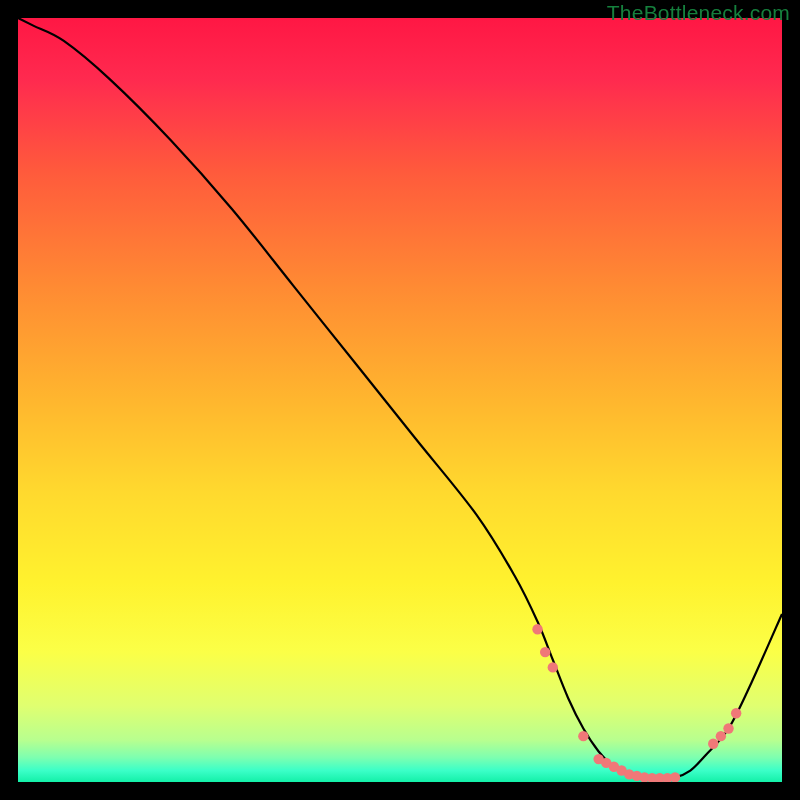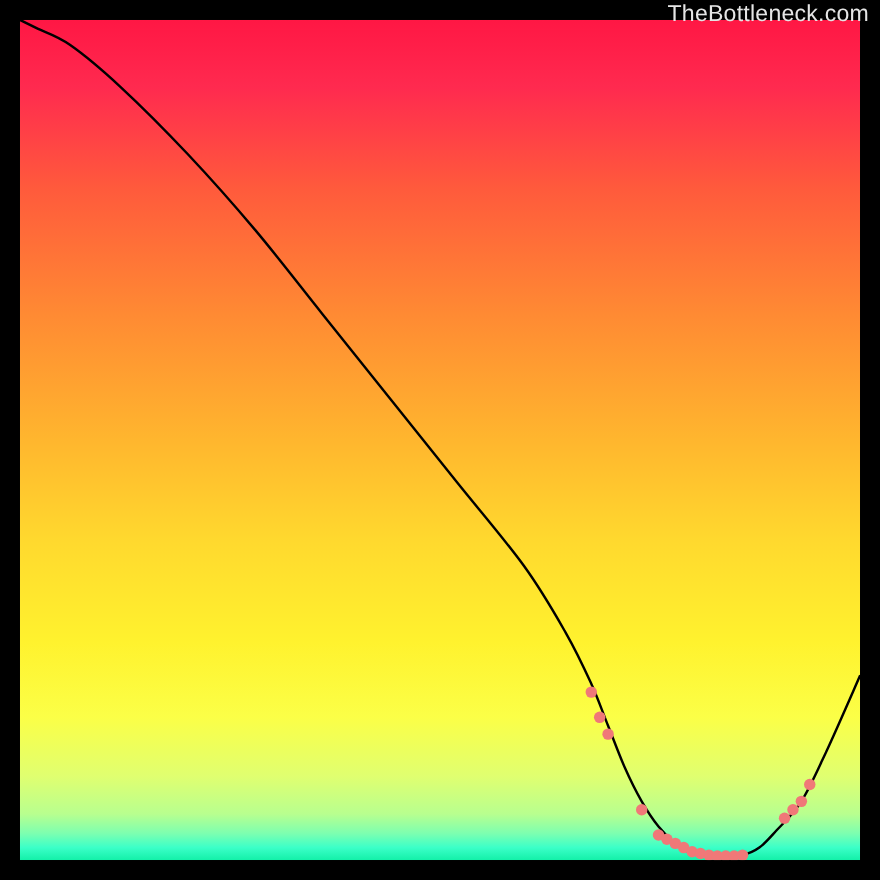--- a/index.html
+++ b/index.html
@@ -33,21 +33,21 @@
   }
   .curve {
     position: absolute;
     left: 0;
     top: 0;
   }
   .attribution {
     position: absolute;
     top: 1px;
     right: 10px;
-    color: #e5e5e5;
+    color: #15803d;
     font-size: 21px;
     letter-spacing: 0.2px;
     font-weight: 400;
   }
 </style>
 </head>
 <body>
 
 <div class="canvas">
 

